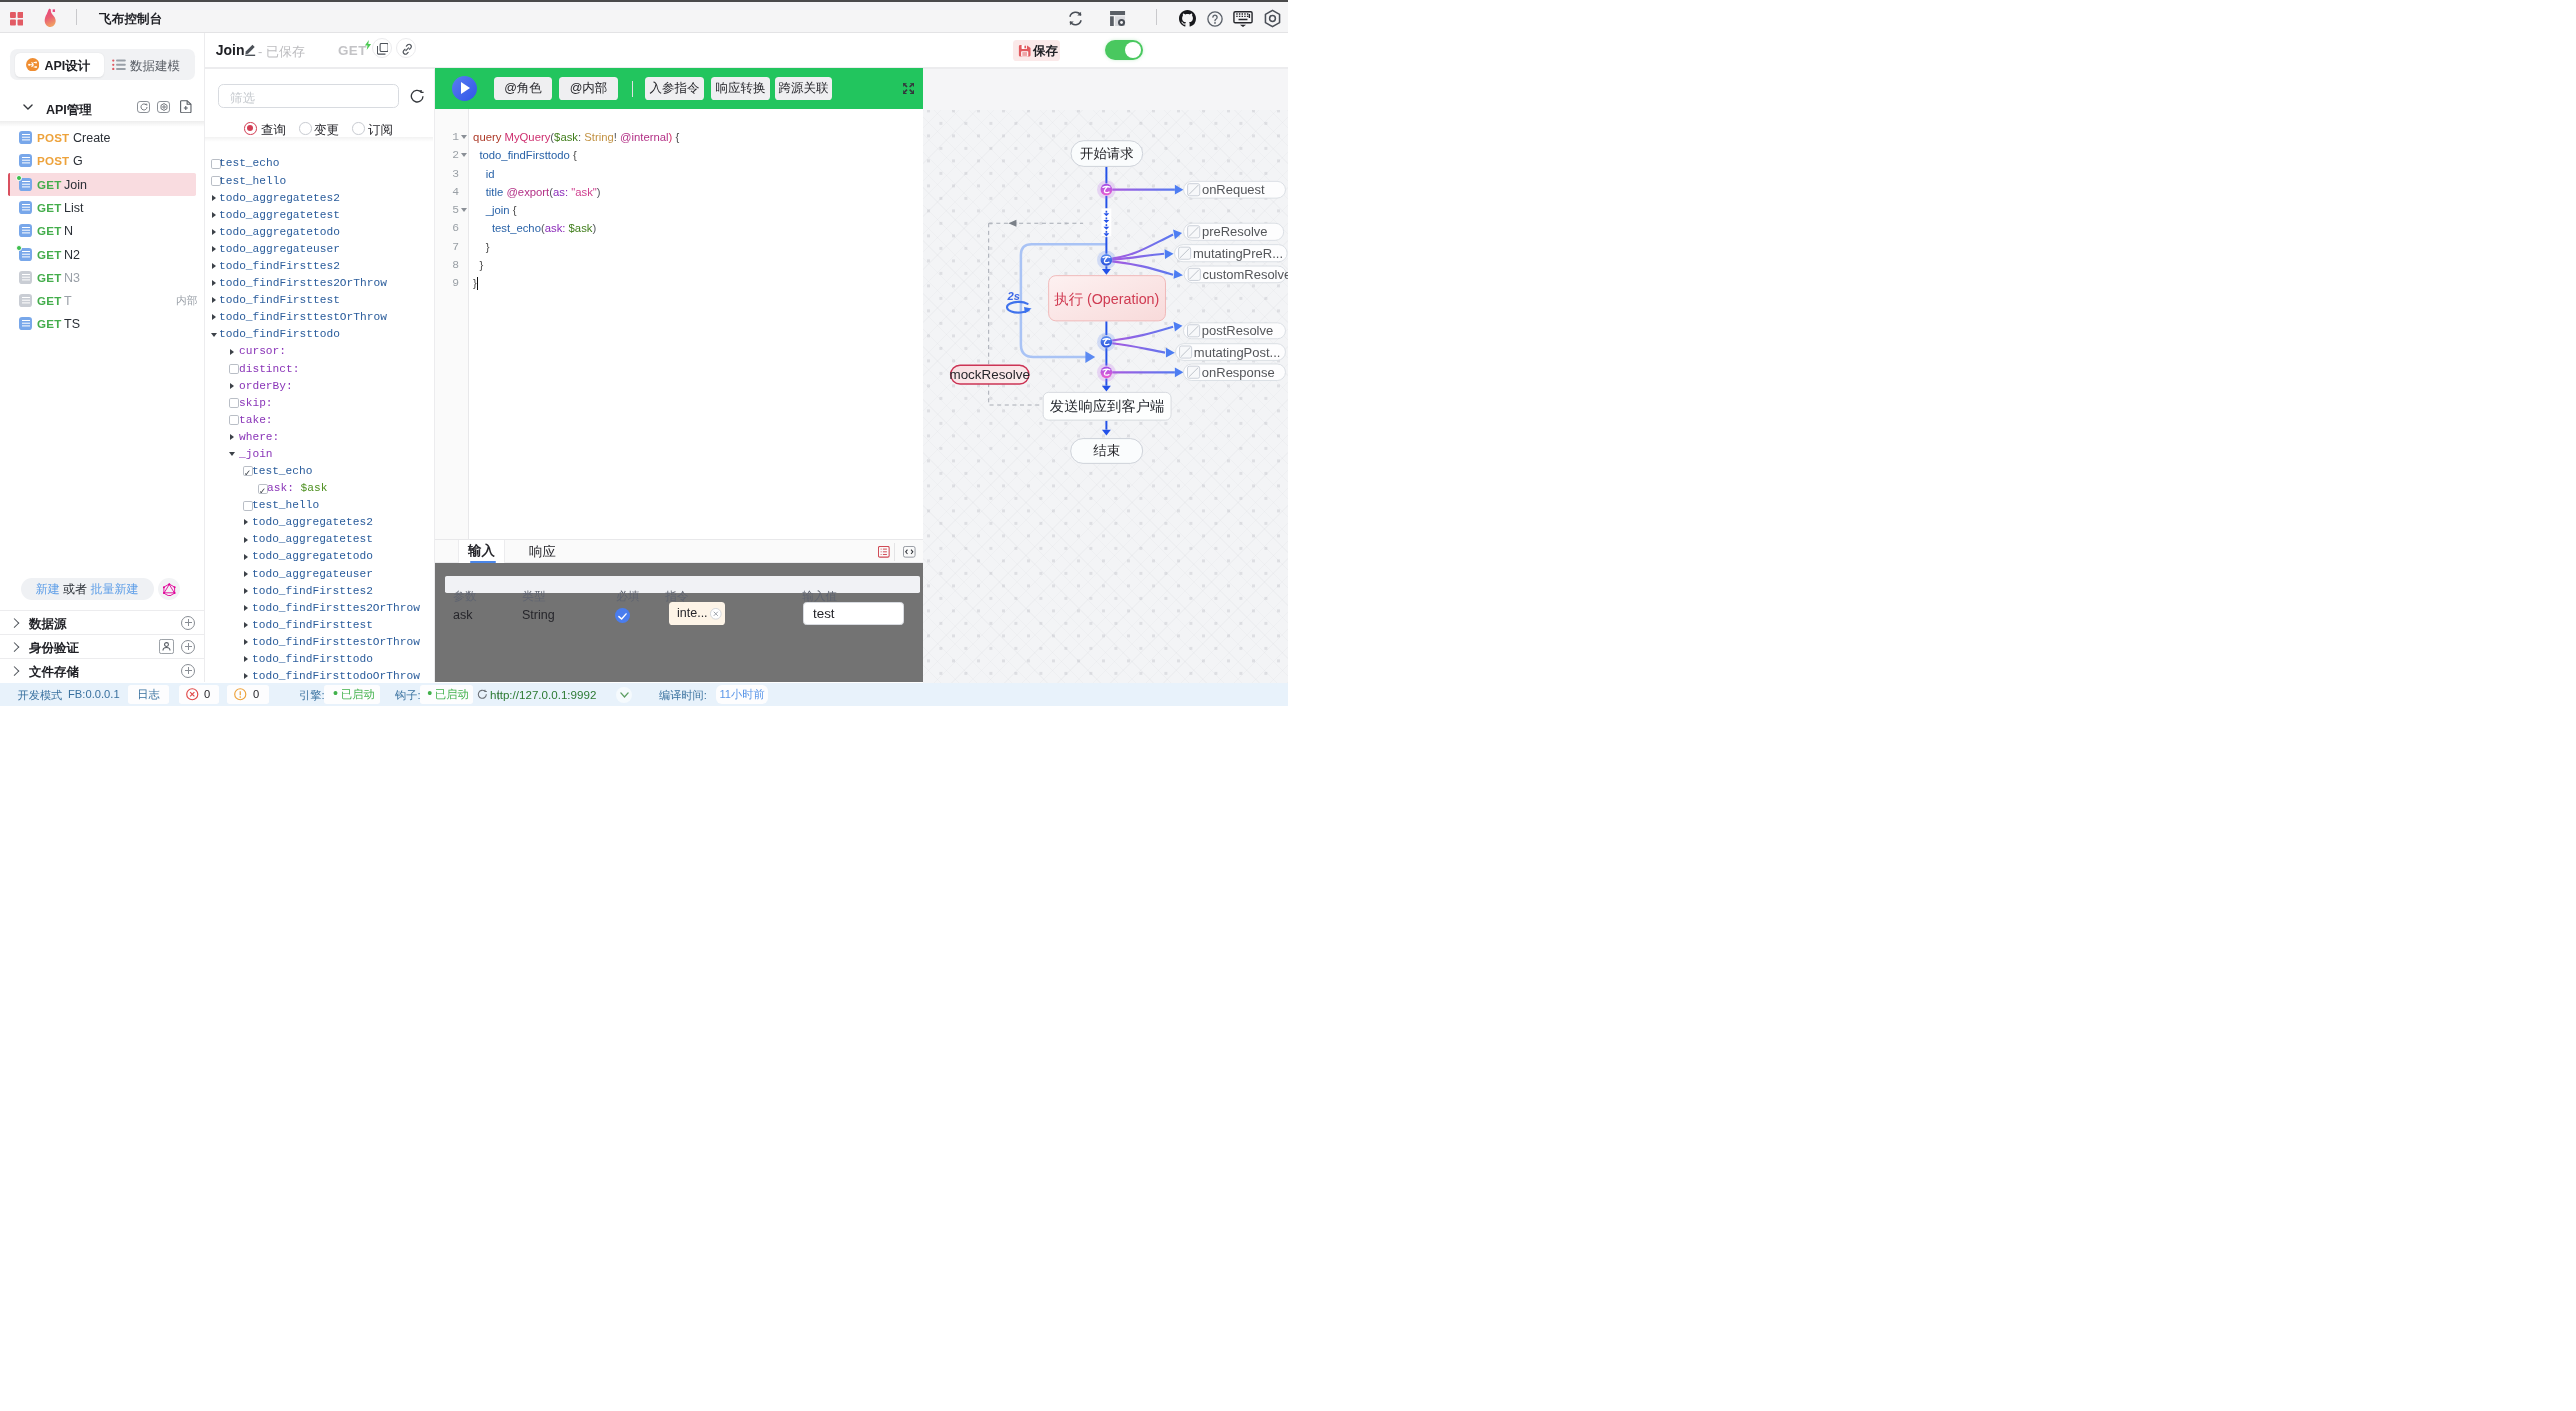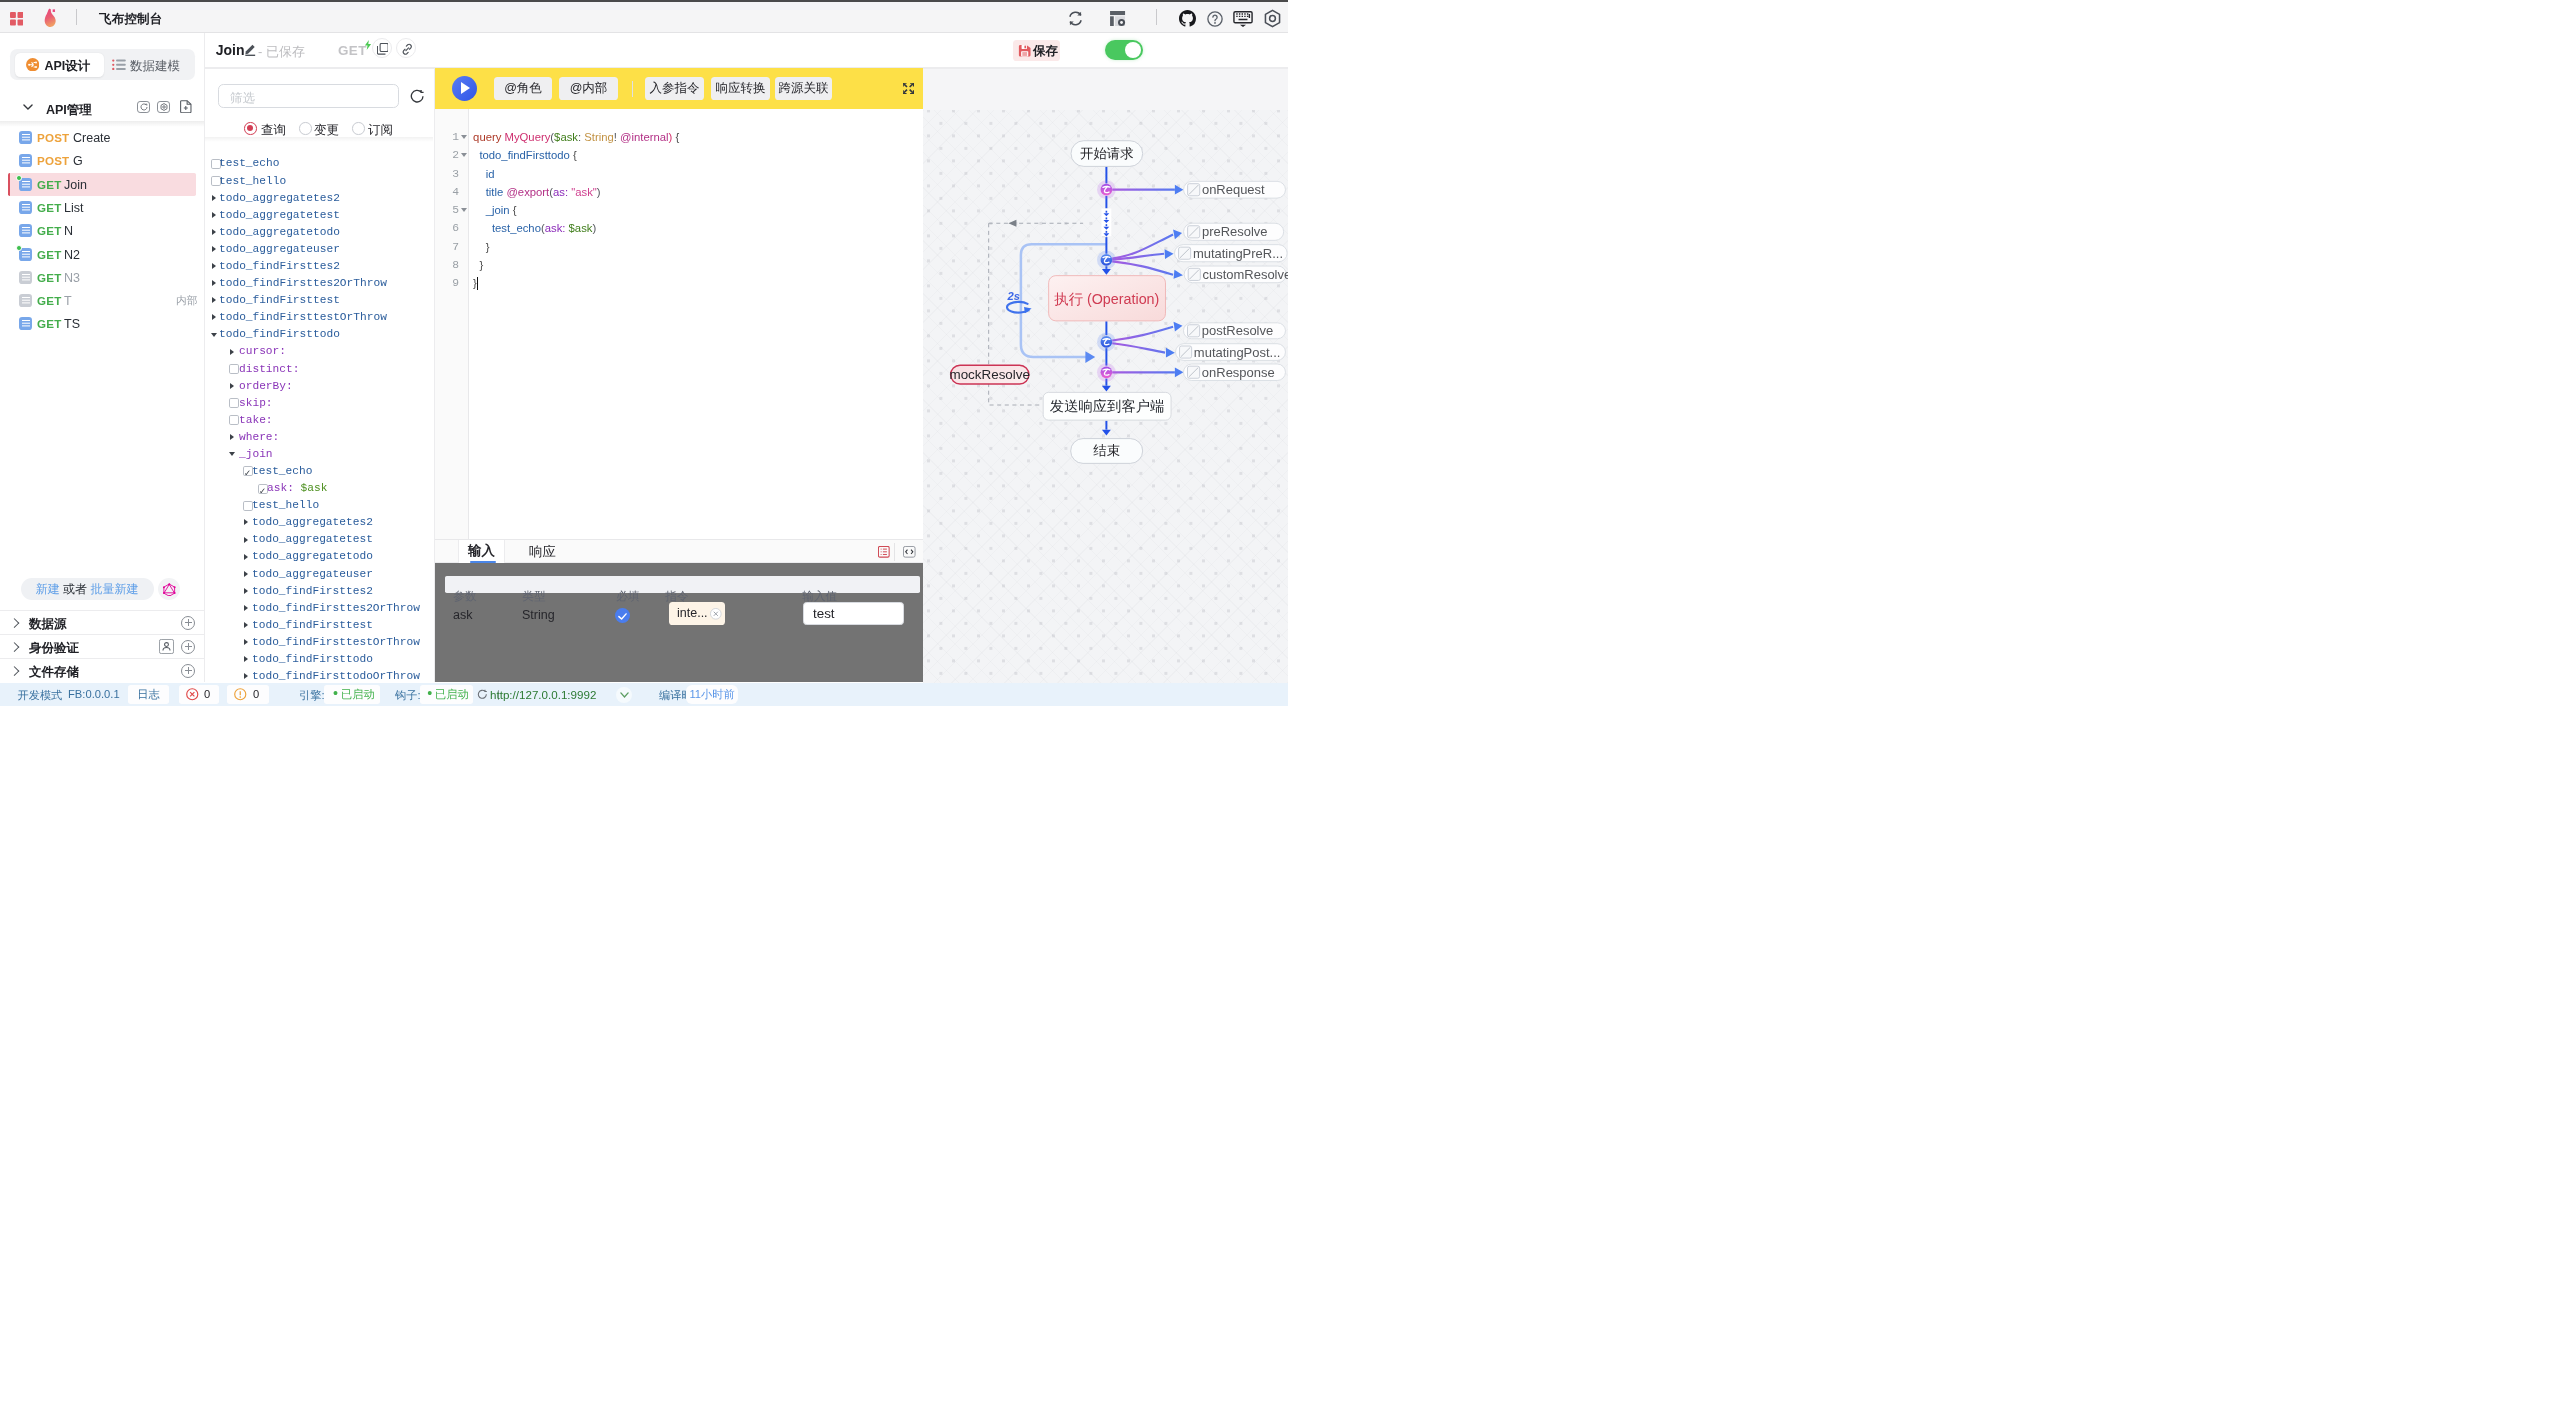--- a/index.html
+++ b/index.html
@@ -66,21 +66,21 @@
 .rlab { position:absolute; top:53px; font-size:12.5px; color:#26262b; }
 #treeshadow { position:absolute; left:0; top:68px; width:228px; height:5.4px; background:linear-gradient(to bottom, rgba(0,0,0,.05), rgba(0,0,0,0)); }
 #tree { position:absolute; left:0; top:77px; width:229px; height:528px; font-family:"Liberation Mono", monospace; font-size:11.2px; line-height:17px; white-space:pre; }
 .ti { position:absolute; }
 .tb { color:#2b5d9c; } .tp { color:#8a35b8; } .tg { color:#4b8f1d; }
 .cb { position:absolute; width:10px; height:10px; border:1.2px solid #b9bec6; border-radius:1.8px; background:#fff;}
 .cb.on:before { content:"\2713"; position:absolute; left:0.4px; top:-2.2px; font-size:10px; color:#3c4148; font-weight:bold;}
 .tri { position:absolute; width:0; height:0; border-left:4.5px solid #3c4148; border-top:3.4px solid transparent; border-bottom:3.4px solid transparent; }
 .trid { position:absolute; width:0; height:0; border-top:4.5px solid #3c4148; border-left:3.4px solid transparent; border-right:3.4px solid transparent; }
 
-#toolbar { position:absolute; left:435px; top:68px; width:488px; height:41px; background:#fde047; }
+#toolbar { position:absolute; left:435px; top:68px; width:488px; height:41px; background:#22c55e; }
 .tbtn { position:absolute; top:9px; height:23px; background:#efeff1; border-radius:3.6px; font-size:12.5px; color:#26262b; text-align:center; line-height:23px;}
 #playbtn { position:absolute; left:452px; top:76px; width:25px; height:25px; border-radius:50%; background:linear-gradient(135deg,#5a7df2,#2f55e8); }
 #playbtn:before { content:""; position:absolute; left:9.4px; top:6.3px; border-left:9px solid #fff; border-top:6.3px solid transparent; border-bottom:6.3px solid transparent; }
 #gutter { position:absolute; left:435px; top:109px; width:34px; height:430px; background:#fafafa; border-right:0.9px solid #e8e8ea; }
 #codearea { position:absolute; left:470px; top:109px; width:453px; height:430px; background:#fff; }
 #code { position:absolute; left:3.1px; top:19px; font-family:Liberation Sans, sans-serif; font-size:11.3px; line-height:18.3px; white-space:pre; }
 #gutnums { position:absolute; left:0; top:19px; width:24px; text-align:right; font-family:"Liberation Mono", monospace; font-size:11.3px; line-height:18.3px; color:#9aa0a6; }
 .fold { position:absolute; left:-9.4px; width:0; height:0; border-top:4px solid #8a8f96; border-left:3.1px solid transparent; border-right:3.1px solid transparent; }
 .k{color:#ad3a28;} .d{color:#ce2f6f;} .v{color:#3f7d1a;} .ty{color:#c29243;} .m{color:#b33086;} .f{color:#2a63a8;} .at{color:#8b2bb9;} .st{color:#cf3e8e;} .pu{color:#55595f;} .pr{color:#d6336c;} .br{color:#4a4a4a;}
 #caret { display:inline-block; width:1.3px; height:13.4px; background:#111; vertical-align:-2.7px; }
@@ -643,16 +643,16 @@
     <svg style="position:absolute; left:477px; top:6.3px;" width="10.7" height="10.7" viewBox="0 0 12 12">
         <path d="M10.5,6 a4.5,4.5 0 1 1 -1.5,-3.4 M9,0.8 V2.8 H11" fill="none" stroke="#6a6f76" stroke-width="1.2"></path>
       </svg>
     <span class="sb" style="left:497px; color:#9aa0a8;">|</span>
     <span class="sb" style="left:490px; color:#2c7a33; font-size:11.6px;text-align:center;">http://127.0.0.1:9992</span>
     <div style="position:absolute; left:616px; top:3.6px; width:16px; height:16px; border-radius:50%; background:#f5fafd;"></div>
     <svg style="position:absolute; left:620px; top:9px;" width="9" height="6.3" viewBox="0 0 10 7">
         <path d="M1,1 L5,5.5 L9,1" fill="none" stroke="#5d9e63" stroke-width="1.5" stroke-linecap="round"></path>
       </svg>
     <span class="sb" style="left:659px;">编译时间:</span>
-    <div class="sbpill" style="left:686px; width:52px; color:#5b96e8;border-radius:6px;">11小时前</div>
+    <div class="sbpill" style="left:716px; width:52px; color:#5b96e8;border-radius:6px;">11小时前</div>
   </div>
 </div>
 
 
 </body></html>

